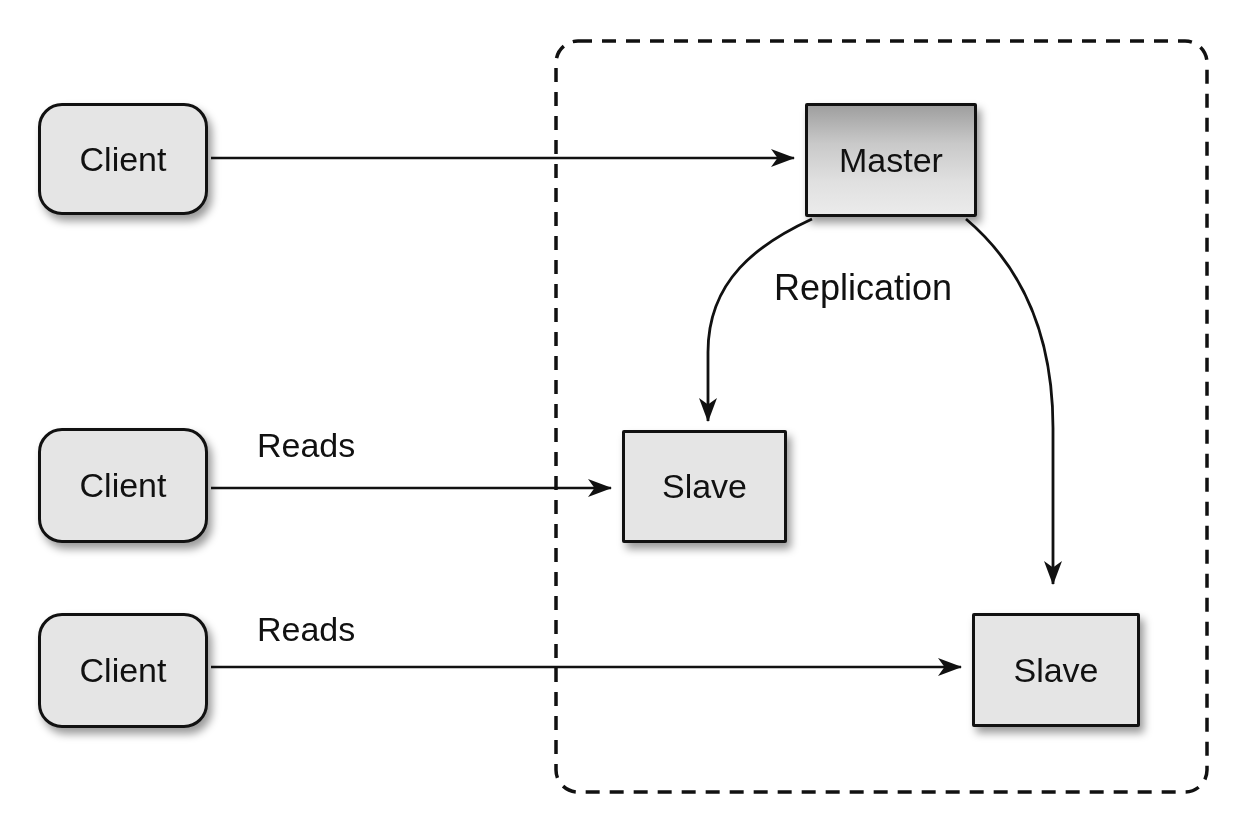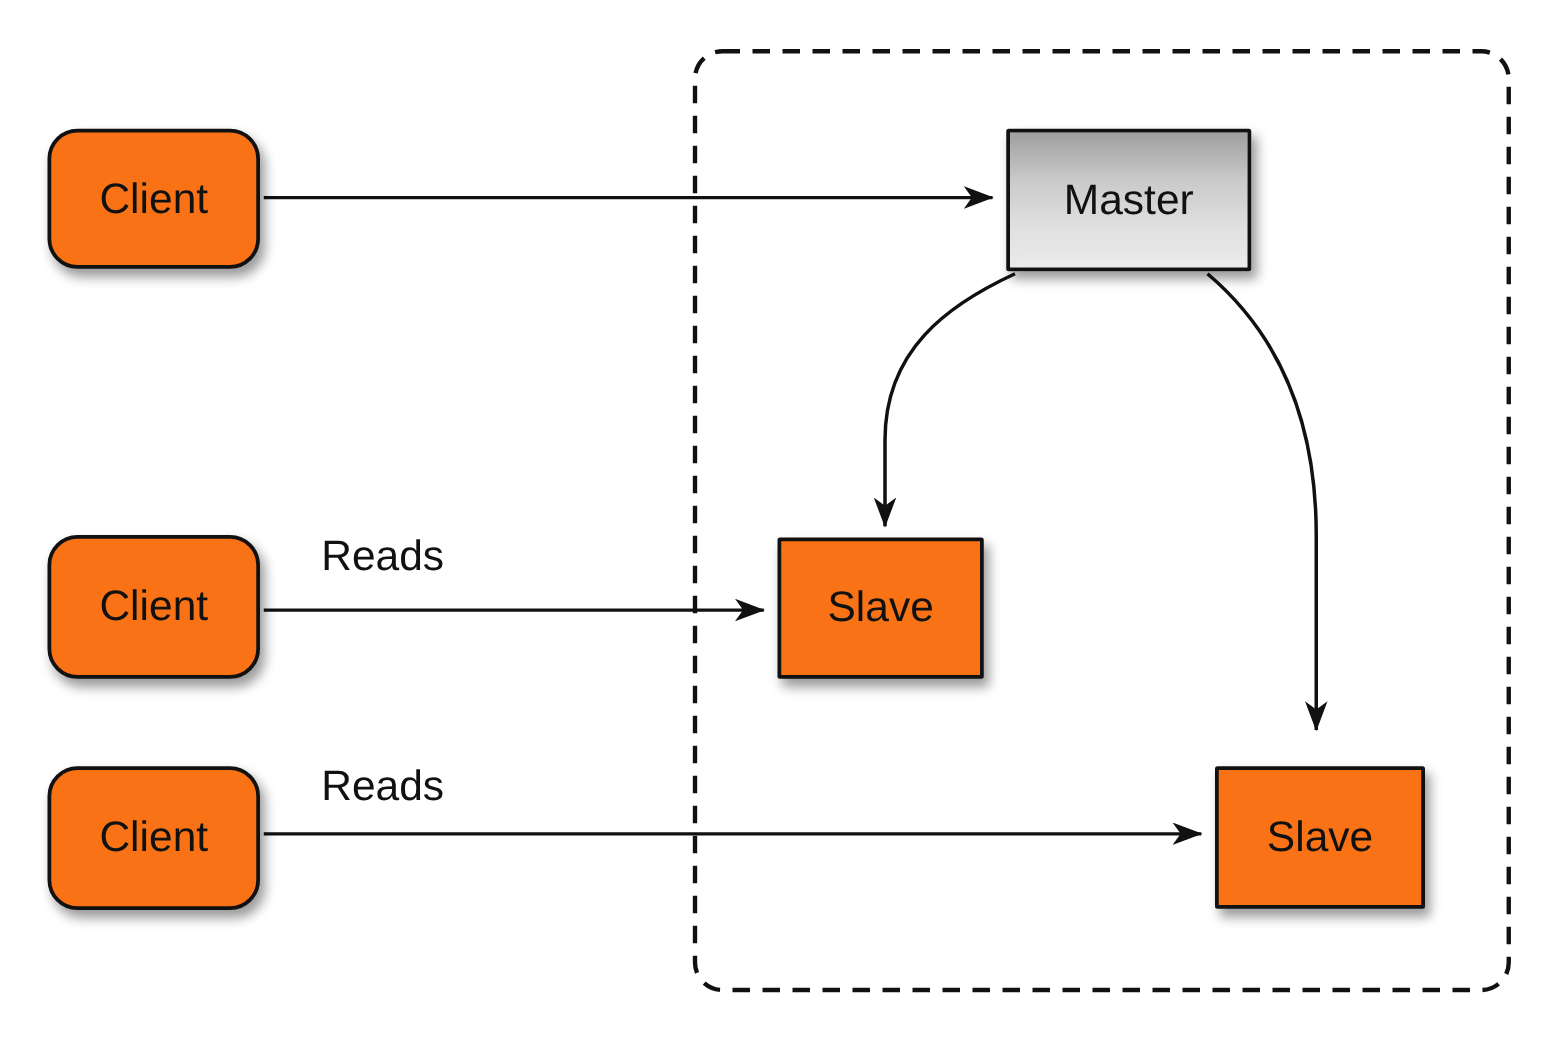--- a/index.html
+++ b/index.html
@@ -18,42 +18,42 @@
   .edges-layer {
     position: absolute;
     left: 0; top: 0;
     width: 1246px;
     height: 839px;
   }
   .node {
     position: absolute;
     box-sizing: border-box;
     border: 3px solid #111111;
-    background: #f97316;
+    background: #e5e5e5;
     display: flex;
     align-items: center;
     justify-content: center;
     font-size: 34px;
     color: #111111;
     box-shadow: 4px 6px 9px rgba(0,0,0,0.40);
   }
   .node-client {
     border-radius: 24px;
     border-width: 3.5px;
   }
   .node-rect {
     border-radius: 2px;
   }
   .node-master {
     background: linear-gradient(180deg, #9f9f9f 0%, #c9c9c9 35%, #e0e0e0 70%, #ebebeb 100%);
   }
   .client-top    { left: 38px;  top: 103px; width: 170px; height: 112px; }
   .client-middle { left: 38px;  top: 428px; width: 170px; height: 115px; }
   .client-bottom { left: 38px;  top: 613px; width: 170px; height: 115px; }
-  .master        { left: 805px; top: 103px; width: 196px; height: 114px; }
+  .master        { left: 805px; top: 103px; width: 172px; height: 114px; }
   .slave-left    { left: 622px; top: 430px; width: 165px; height: 113px; }
   .slave-right   { left: 972px; top: 613px; width: 168px; height: 114px; }
 
   .edge-label {
     position: absolute;
     font-size: 34px;
     color: #111111;
     white-space: nowrap;
     line-height: 1;
   }
@@ -109,14 +109,15 @@
 
   <div class="node node-rect slave-right">
     <span>Slave</span>
   </div>
 
 
   <div class="edge-label lbl-reads-middle">Reads</div>
 
   <div class="edge-label lbl-reads-bottom">Reads</div>
 
+  <div class="edge-label lbl-replication">Replication</div>
 
 </div>
 
 </body></html>

